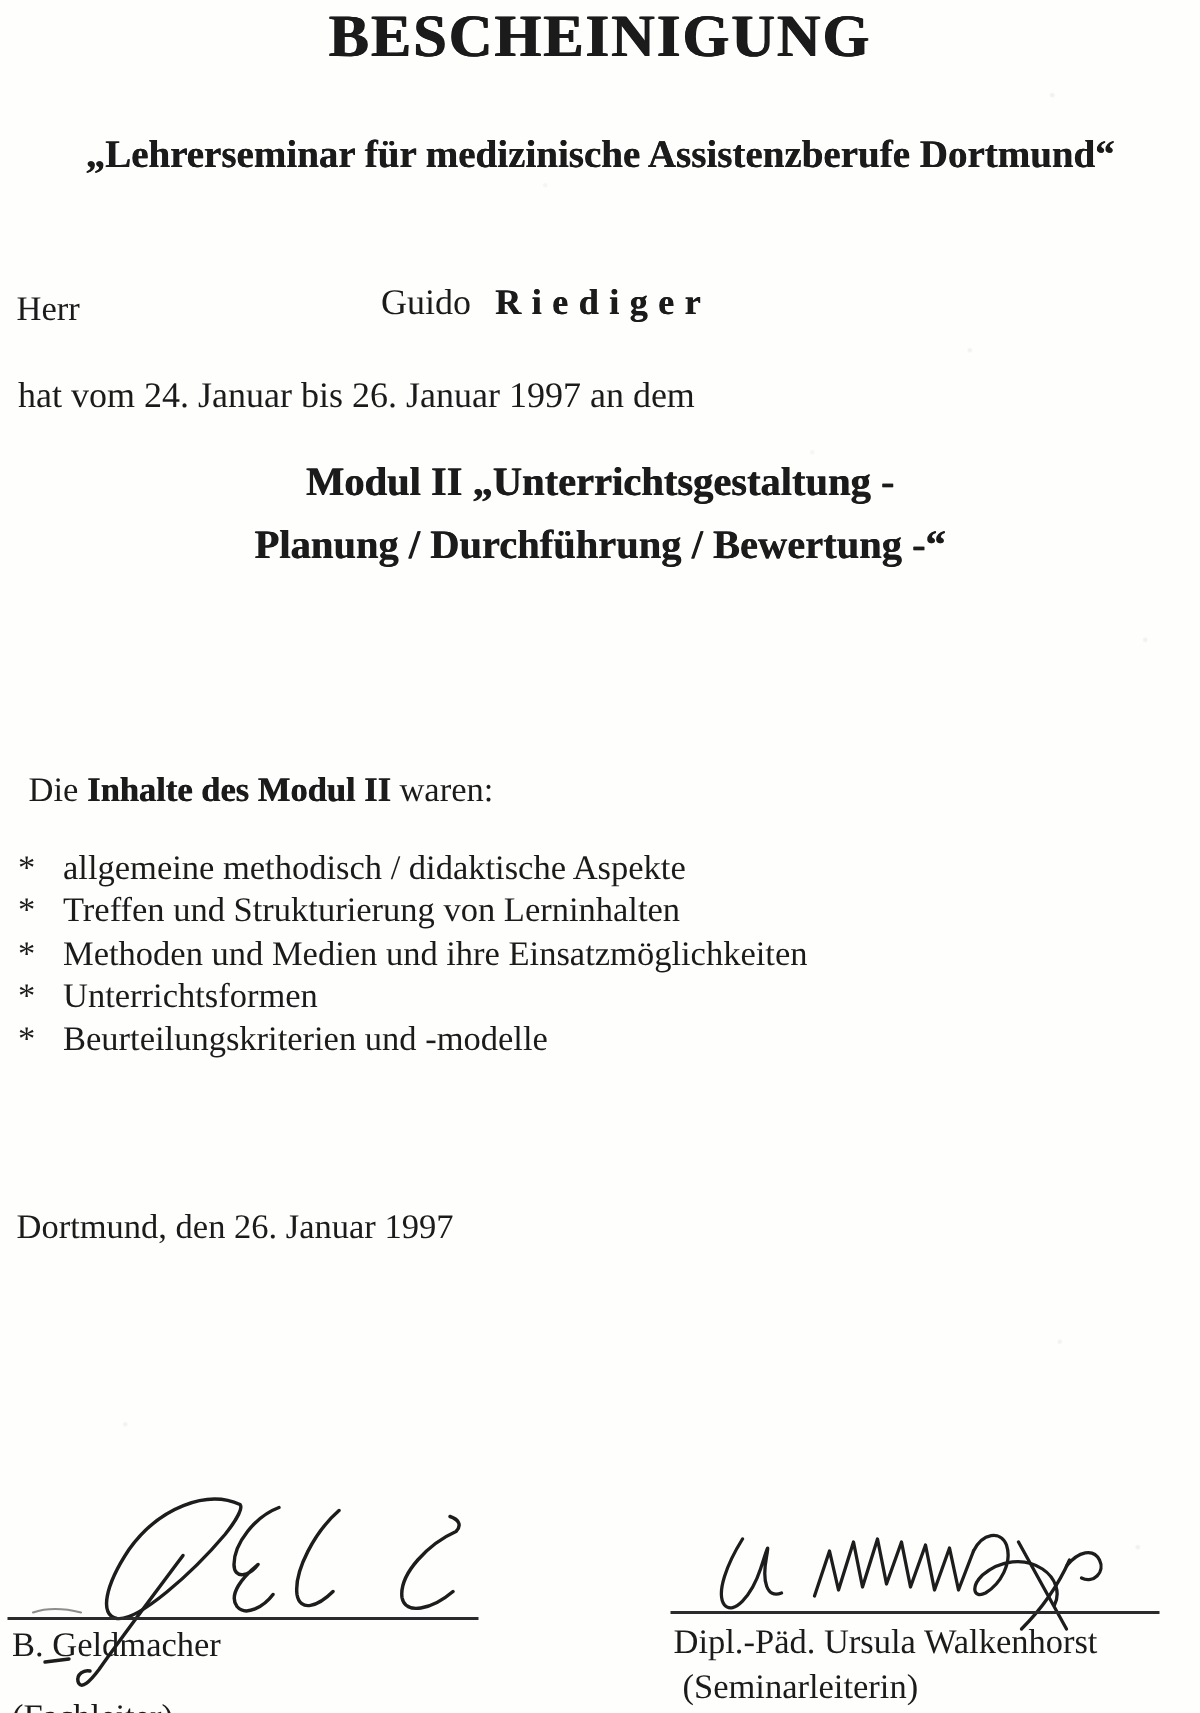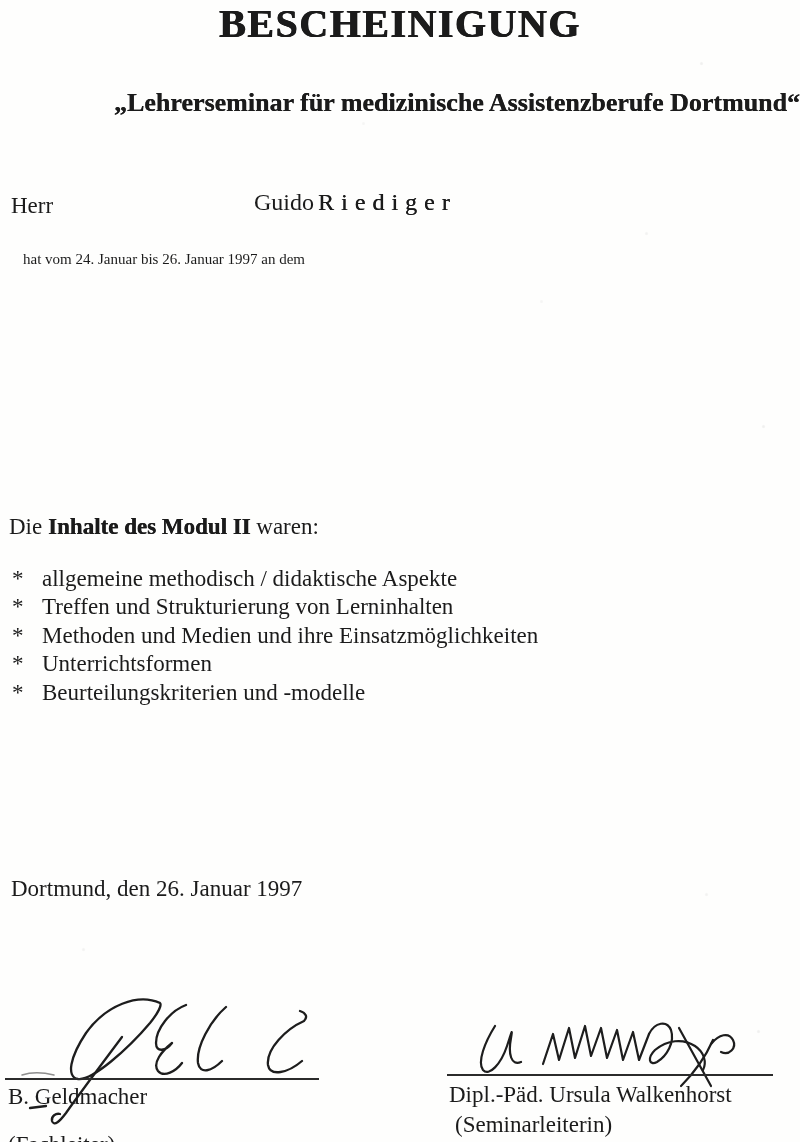--- a/index.html
+++ b/index.html
@@ -19,58 +19,58 @@
     margin: 0;
     text-align: center;
     font-size: 40px;
     font-weight: 700;
     letter-spacing: 1.5px;
     line-height: 48px;
     text-shadow: 0.6px 0 0 currentColor, -0.3px 0 0 currentColor;
   }
   .subtitle {
     top: 88px; left: 0; width: 100%;
-    text-align: right;
+    text-align: center;
     font-size: 26px;
     font-weight: 700;
     text-shadow: 0.3px 0 0 currentColor;
   }
   .salutation { top: 193px; left: 11px; font-size: 23px; }
   .name-line  { top: 189px; left: 254px; font-size: 24px; }
   .name-line .last {
-    font-weight: 400;
+    font-weight: 700;
     letter-spacing: 7px;
-    margin-left: 4px;
+    margin-left: 16px;
     text-shadow: 0.3px 0 0 currentColor;
   }
-  .intro { top: 251px; left: 23px; font-size: 15px; }
+  .intro { top: 251px; left: 12px; font-size: 24px; }
   .module-heading {
     top: 300px; left: 0; width: 100%;
     text-align: center;
     font-size: 27px;
     font-weight: 700;
     line-height: 42px;
     text-shadow: 0.4px 0 0 currentColor;
   }
   .body-par {
     top: 402px; left: 9px; width: 786px;
     font-size: 23px;
     line-height: 32px;
   }
-  .contents-heading { top: 514px; left: 9px; font-size: 23px; text-align: center; }
+  .contents-heading { top: 514px; left: 19px; font-size: 23px; text-align: center; }
   .contents-heading b { text-shadow: 0.4px 0 0 currentColor; }
   .contents-list {
     top: 565px; left: 10px;
     margin: 0; padding: 0;
     list-style: none;
     font-size: 23px;
   }
   .contents-list li { height: 28.4px; line-height: 28.4px; }
   .contents-list .bullet { display: inline-block; width: 30px; padding-left: 2px; }
-  .place-date { top: 876px; left: 11px; font-size: 23px; }
+  .place-date { top: 805px; left: 11px; font-size: 23px; }
 
   .sig-svg { pointer-events: none; }
   .sig-line { background: #2b2b2b; height: 2px; }
   .sig-name { font-size: 23px; }
   .sig-role { font-size: 23px; }
 
   .speck {
     top: 0; left: 0; width: 3px; height: 3px; border-radius: 50%;
     background: transparent;
     box-shadow:
@@ -96,20 +96,24 @@
   <div class="abs subtitle">„Lehrerseminar für medizinische Assistenzberufe Dortmund“</div>
 
   <div class="abs salutation">Herr</div>
 
   <div class="abs name-line">
     <span class="first">Guido</span><span class="last">Riediger</span>
   </div>
 
   <div class="abs intro">hat vom 24. Januar bis 26. Januar 1997 an dem</div>
 
+  <div class="abs module-heading">
+    <div>Modul II „Unterrichtsgestaltung -</div>
+    <div>Planung / Durchführung / Bewertung -“</div>
+  </div>
 
 
   <div class="abs contents-heading">
     <span>Die </span><b>Inhalte des Modul II</b><span> waren:</span>
   </div>
 
   <ul class="abs contents-list">
     <li><span class="bullet">*</span><span>allgemeine methodisch / didaktische Aspekte</span></li>
     <li><span class="bullet">*</span><span>Treffen und Strukturierung von Lerninhalten</span></li>
     <li><span class="bullet">*</span><span>Methoden und Medien und ihre Einsatzmöglichkeiten</span></li>

